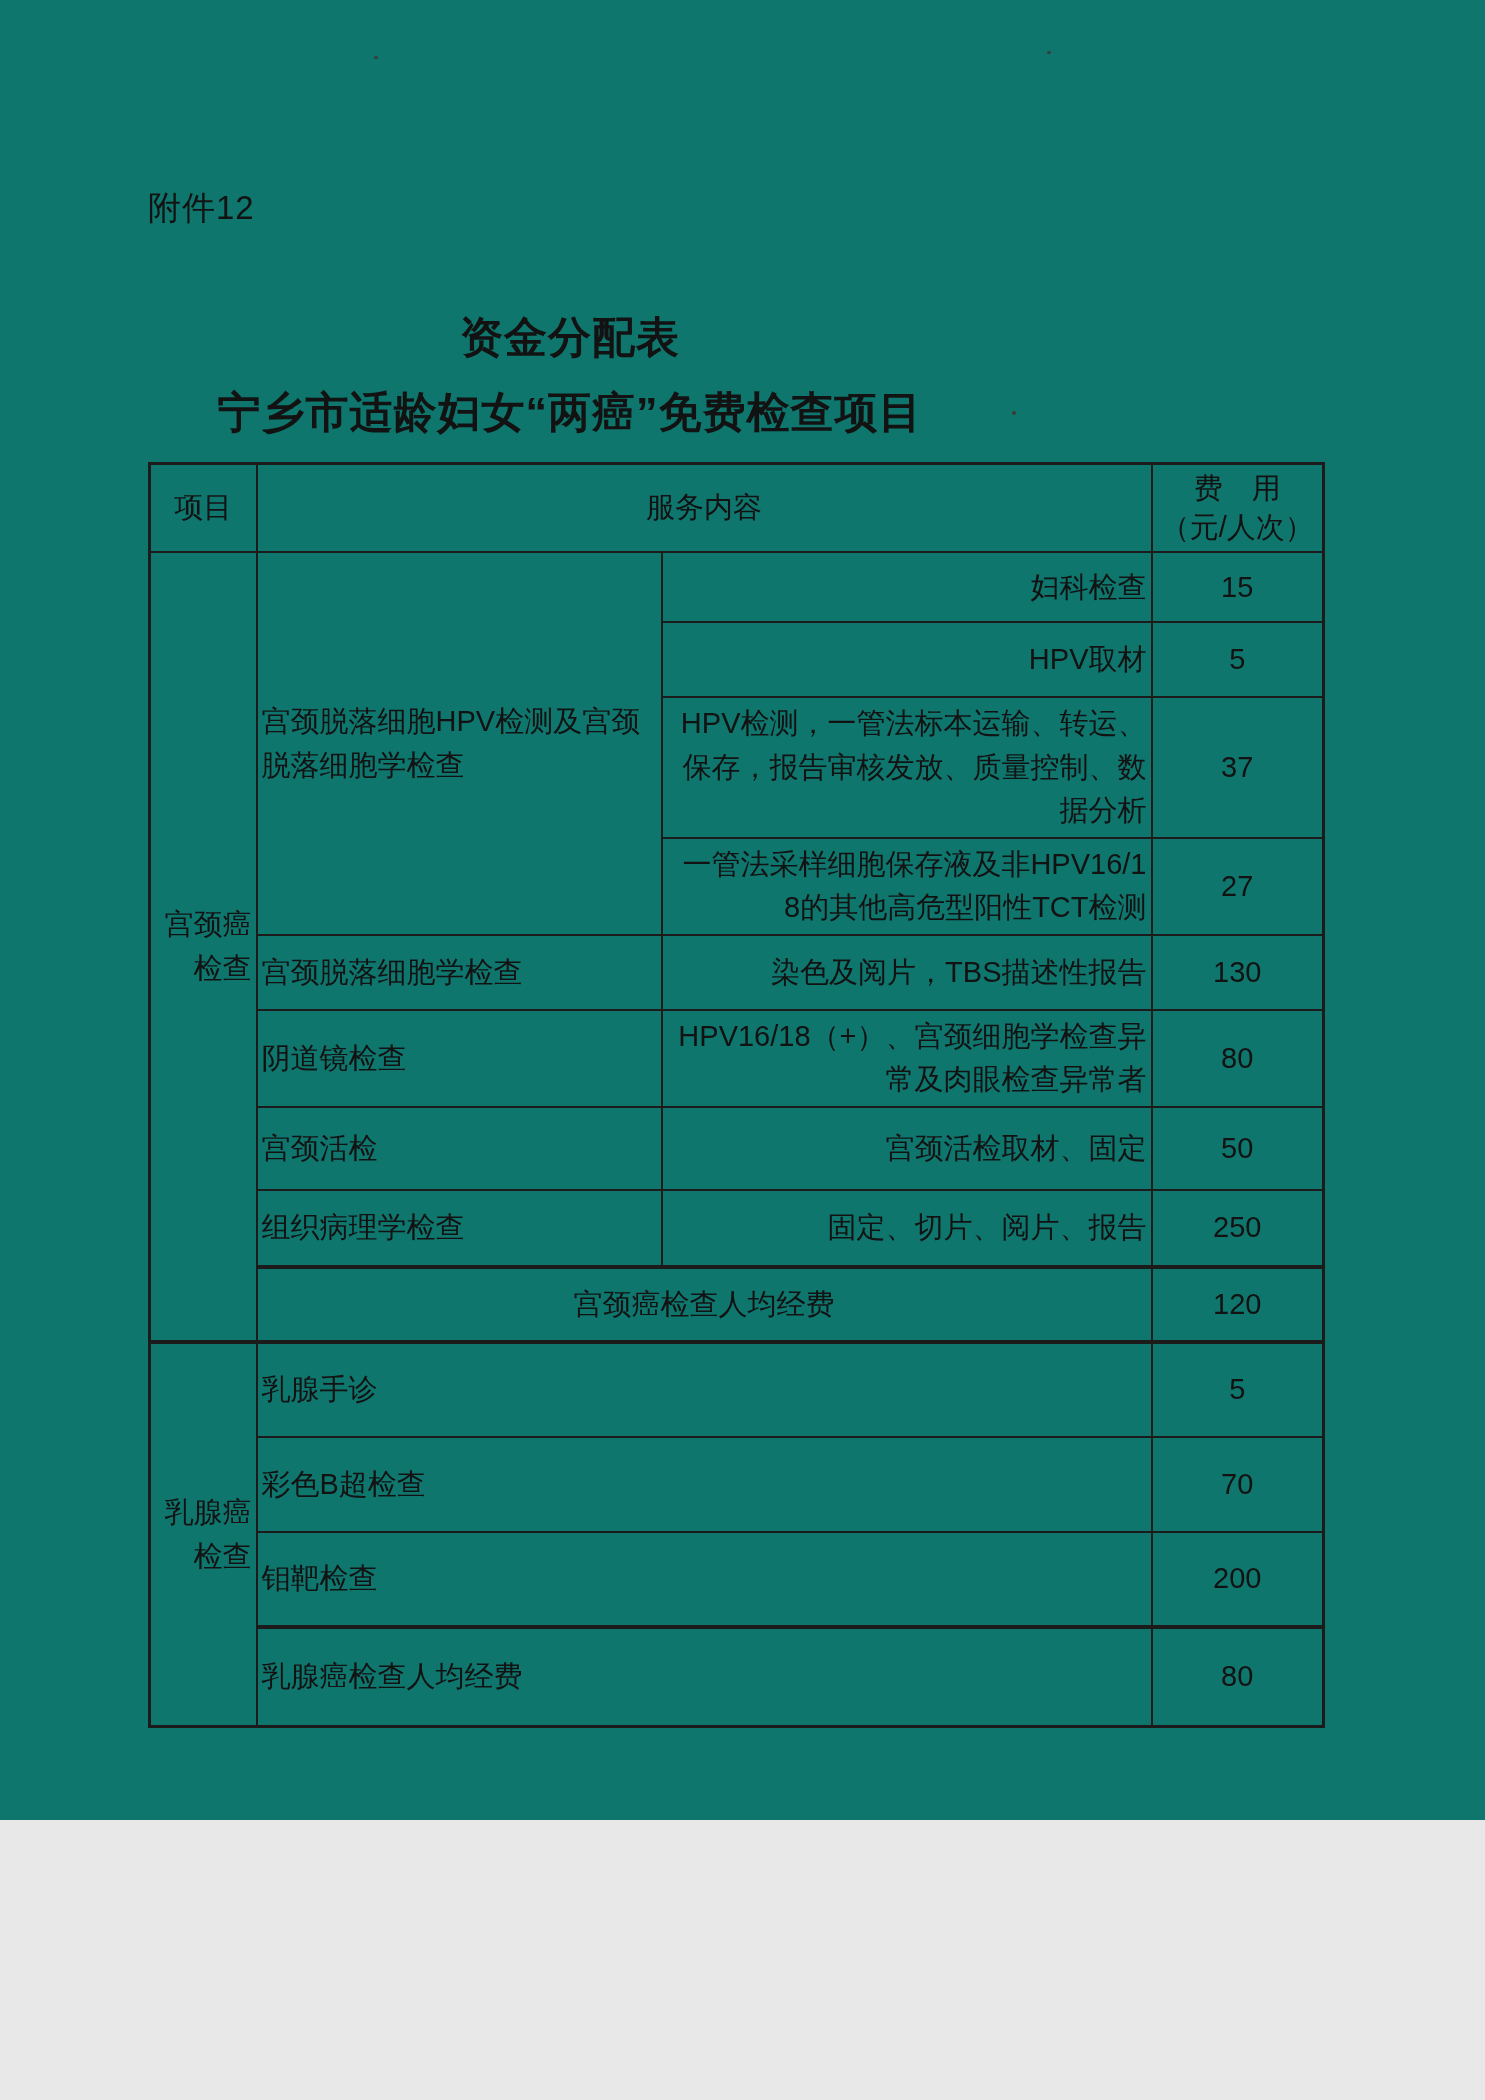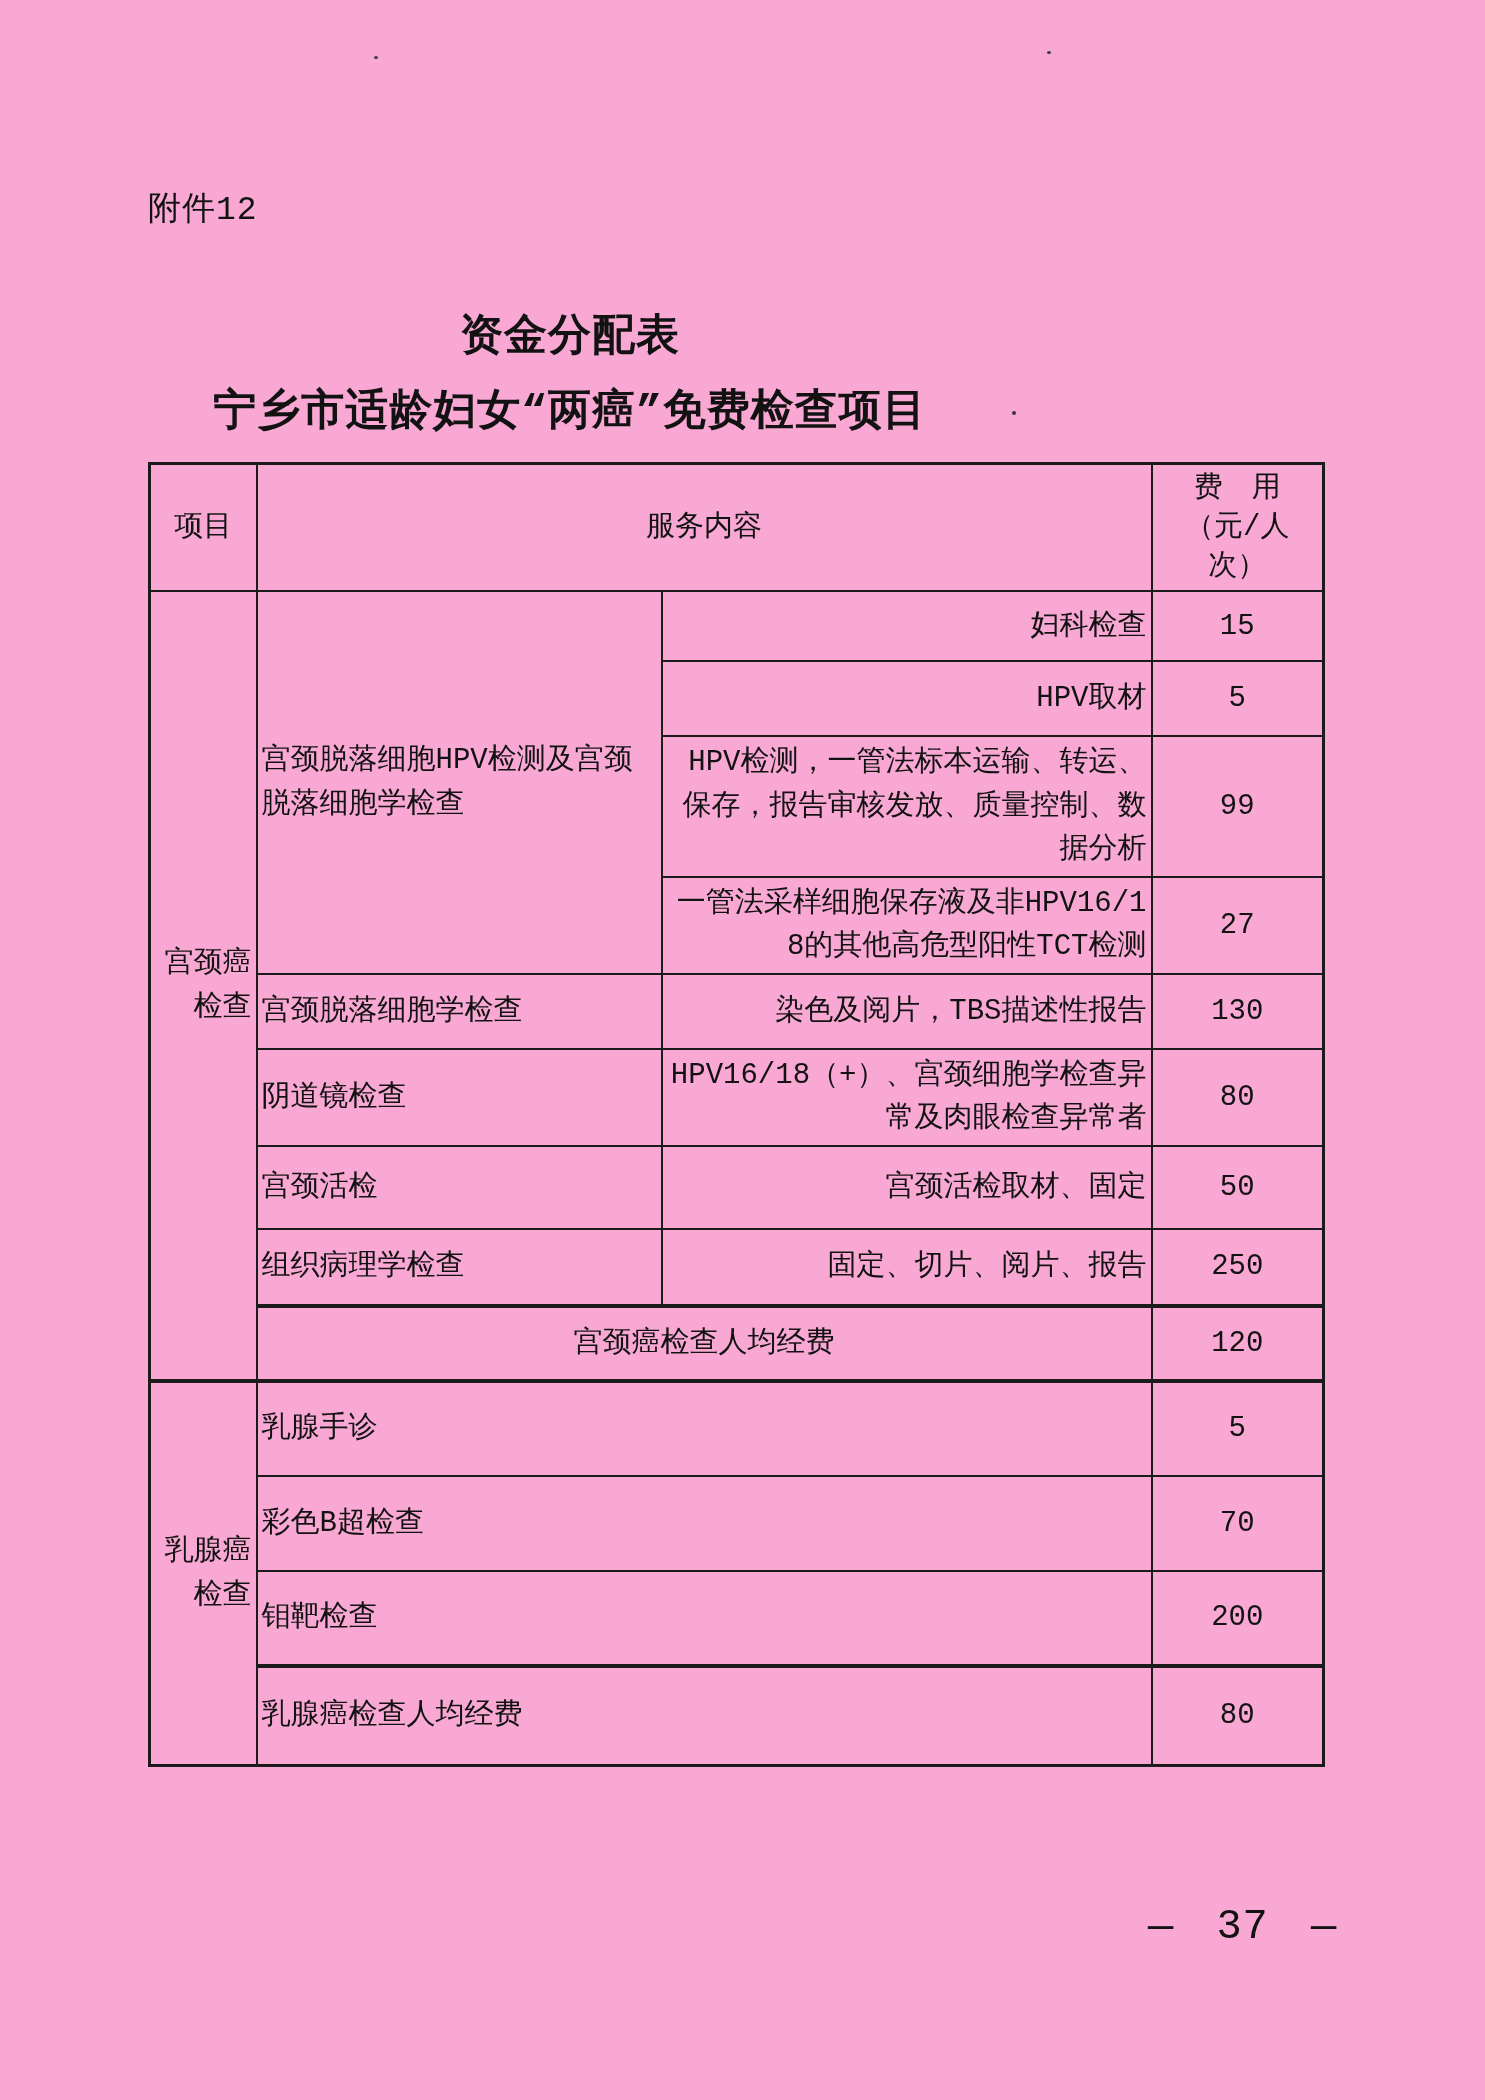--- a/index.html
+++ b/index.html
@@ -1,20 +1,20 @@
 <!DOCTYPE html>
 <html><head>
 <meta charset="utf-8">
 <style>
   html,body{margin:0;padding:0;background:#e8e8e8;}
   .page{
     position:relative;
-    width:1485px;height:2100px;
-    background:#f9a8d4;
-    font-family:Liberation Mono, monospace;
+    width:1485px;height:1820px;
+    background:#0f766e;
+    font-family:Liberation Sans, sans-serif;
     color:#121212;
     overflow:hidden;
   }
   .attachment{
     position:absolute;left:148px;top:186px;
     font-size:33px;letter-spacing:1px;
   }
   .doc-title{
     position:absolute;left:105px;top:300px;width:930px;
     text-align:center;font-weight:bold;
@@ -94,21 +94,21 @@
       <td rowspan="4" class="cat-cell">宫颈脱落细胞HPV检测及宫颈脱落细胞学检查</td>
       <td class="detail-cell">妇科检查</td>
       <td class="fee-cell">15</td>
     </tr>
     <tr style="height:75px">
       <td class="detail-cell">HPV取材</td>
       <td class="fee-cell">5</td>
     </tr>
     <tr style="height:125px">
       <td class="detail-cell">HPV检测，一管法标本运输、转运、保存，报告审核发放、质量控制、数据分析</td>
-      <td class="fee-cell">99</td>
+      <td class="fee-cell">37</td>
     </tr>
     <tr style="height:85px">
       <td class="detail-cell">一管法采样细胞保存液及非HPV16/18的其他高危型阳性TCT检测</td>
       <td class="fee-cell">27</td>
     </tr>
 
     <tr style="height:75px">
       <td class="cat-cell">宫颈脱落细胞学检查</td>
       <td class="detail-cell">染色及阅片，TBS描述性报告</td>
       <td class="fee-cell">130</td>

